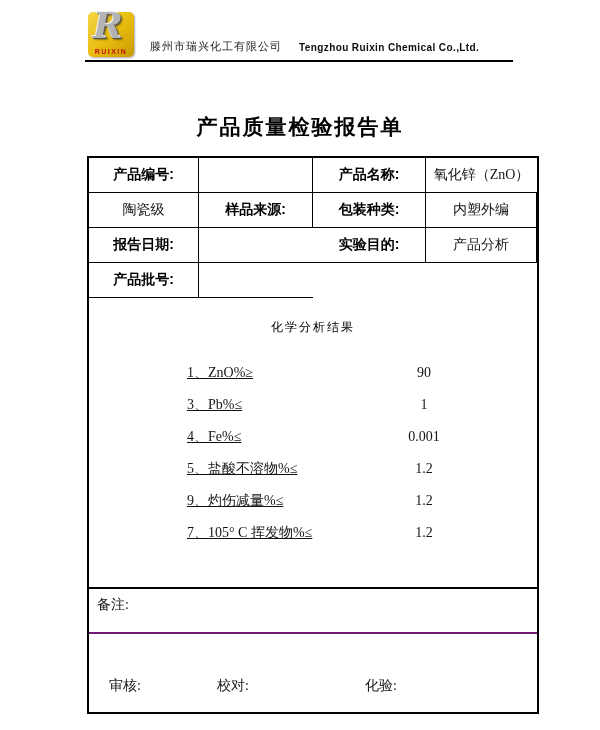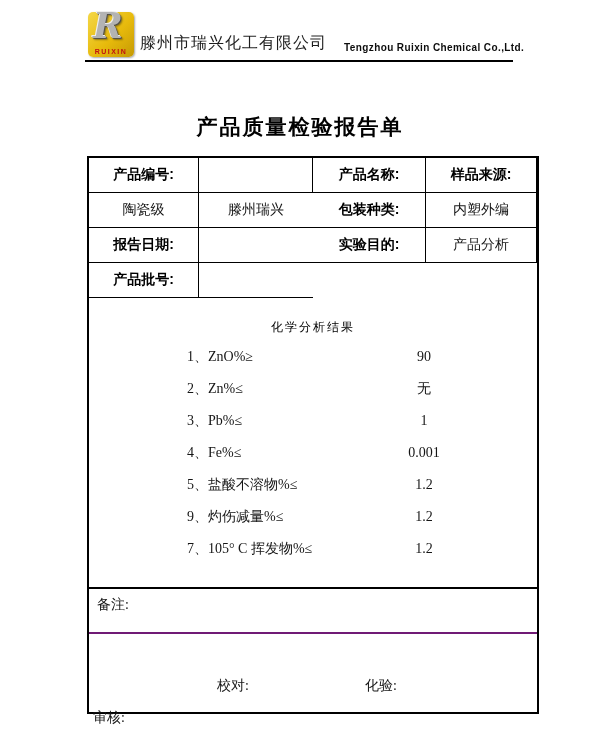--- a/index.html
+++ b/index.html
@@ -26,22 +26,22 @@
     font-size:36px; line-height:1;
     color:#b3b3b3;
     text-shadow:-1px -1px 0 #eeeeee, 1px 1px 1px #4d4d4d, 2px 2px 2px rgba(0,0,0,.35);
   }
   .logo-brand {
     position:absolute; left:0; right:0; bottom:2px; text-align:center;
     font-size:7px; font-weight:bold; letter-spacing:1.5px; color:#c01010;
   }
   .company-cn {
     font-family:"Liberation Serif", serif;
-    font-size:16px; letter-spacing:1px; color:#1d1d1d;
-    margin-left:6px; padding-bottom:3px; white-space:nowrap;
+    font-size:11px; letter-spacing:1px; color:#1d1d1d;
+    margin-left:16px; padding-bottom:3px; white-space:nowrap;
   }
   .company-en {
     font-size:10px; font-weight:bold; letter-spacing:.4px; color:#0d0d0d;
     margin-left:17px; padding-bottom:4px; white-space:nowrap;
   }
   .header-rule { position:absolute; left:85px; top:60px; width:428px; height:2px; background:#000; }
 
   
   .doc-title {
     position:absolute; left:0; top:93px; width:600px; text-align:center;
@@ -55,29 +55,29 @@
   .cell {
     height:35px; display:flex; align-items:center; justify-content:center;
     border-bottom:1.5px solid #000; font-size:14px; white-space:nowrap; overflow:hidden;
   }
   .cell.rb { border-right:1.5px solid #000; }
   .cell.lab { font-weight:bold; color:#000; }
   .cell.val { font-family:"Liberation Serif", serif; color:#151515; }
 
   .chem { position:relative; height:291px; border-bottom:2px solid #000; font-family:"Liberation Serif", serif; }
   .chem-title { padding-top:21px; text-align:center; font-size:12px; letter-spacing:2px; color:#000000; }
-  .chem-list { margin-top:5px; }
+  .chem-list { margin-top:21px;text-decoration:underline; }
   .chem-item { position:relative; height:32px; display:flex; align-items:center; padding-left:98px; font-size:14px; color:#151515; }
   .chem-value { position:absolute; left:285px; width:100px; text-align:center; }
 
   .remarks { height:45px; border-bottom:2px solid #701a75; padding:7px 8px; font-family:"Liberation Serif", serif; font-size:14px; color:#151515; }
 
   .signs { position:relative; height:78px; font-family:"Liberation Serif", serif; font-size:14px; color:#151515; }
   .sign { position:absolute; top:43px; white-space:nowrap; }
-  .sign.s1 { left:4px;margin-top:32px; }
+  .sign.s1 { left:20px; }
   .sign.s2 { left:128px; }
   .sign.s3 { left:276px; }
 </style>
 </head>
 <body>
 
 <div class="page">
 
   <div class="letterhead">
     <div class="logo">
@@ -91,46 +91,42 @@
 
   <div class="doc-title">产品质量检验报告单</div>
 
   <div class="report">
 
     <div class="info-grid">
 
       <div class="cell lab rb">产品编号:</div>
       <div class="cell val rb"></div>
       <div class="cell lab rb">产品名称:</div>
+      <div class="cell val">氧化锌（ZnO）</div>
 
+      <div class="cell val rb">陶瓷级</div>
       <div class="cell lab rb">样品来源:</div>
-      <div class="cell val rb">陶瓷级</div>
-      <div class="cell val">滕州瑞兴</div>
 
       <div class="cell lab rb">包装种类:</div>
       <div class="cell val rb">内塑外编</div>
       <div class="cell lab rb">报告日期:</div>
       <div class="cell val"></div>
 
       <div class="cell lab rb">实验目的:</div>
       <div class="cell val rb">产品分析</div>
       <div class="cell lab rb">产品批号:</div>
       <div class="cell val"></div>
     </div>
 
     <div class="chem">
       <div class="chem-title">化学分析结果</div>
       <div class="chem-list">
         <div class="chem-item">
           <span>1、ZnO%≥</span>
           <span class="chem-value">90</span>
-        </div>
-        <div class="chem-item">
-          <span>2、Zn%≤</span>
-          <span class="chem-value">无</span>
         </div>
         <div class="chem-item">
           <span>3、Pb%≤</span>
           <span class="chem-value">1</span>
         </div>
         <div class="chem-item">
           <span>4、Fe%≤</span>
           <span class="chem-value">0.001</span>
         </div>
         <div class="chem-item">

